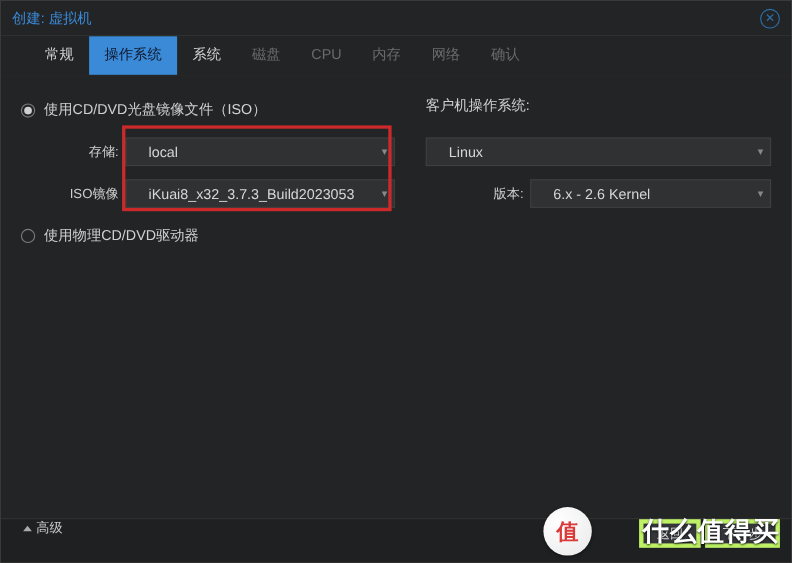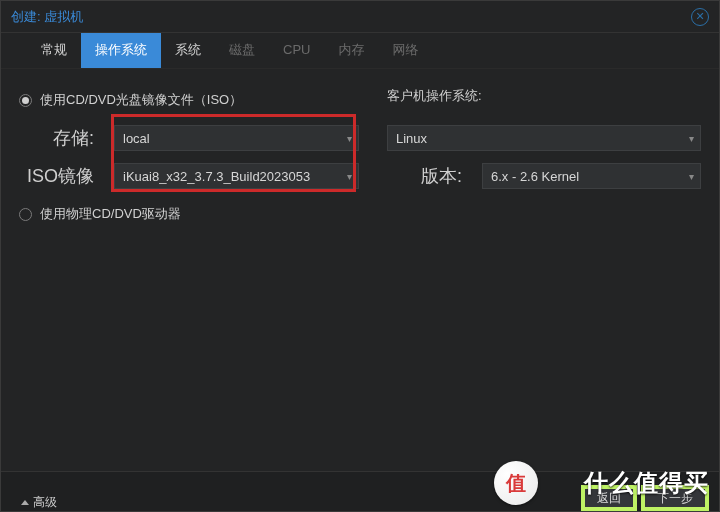--- a/index.html
+++ b/index.html
@@ -2,37 +2,37 @@
 <html><head>
 <meta charset="utf-8">
 <style>
   * { box-sizing: border-box; margin: 0; padding: 0; }
   html, body { width: 720px; height: 512px; overflow: hidden; font-family: "Microsoft YaHei", Arial, sans-serif; font-size: 13px; color: #c9c9c9; background: #222; }
   .window { width: 720px; height: 512px; background: #232425; border: 1px solid #3a3a3a; display: flex; flex-direction: column; position: relative; }
   .titlebar { height: 32px; background: #232425; border-bottom: 1px solid #333; display: flex; align-items: center; padding: 0 10px; color: #3a8ad8; font-size: 13px; }
   .titlebar .close { margin-left: auto; width: 18px; height: 18px; border: 1px solid #2b6fa7; border-radius: 50%; display: flex; align-items: center; justify-content: center; color: #2b6fa7; font-size: 11px; cursor: pointer; }
   .tabs { height: 36px; background: #232425; display: flex; align-items: stretch; padding: 0 26px; border-bottom: 1px solid #2a2a2a; }
   .tab { padding: 0 14px; display: flex; align-items: center; color: #d0d0d0; border-bottom: 2px solid transparent; cursor: pointer; font-size: 13px; }
-  .tab.active { background: #3a8ad8; color: #ffffff; }
+  .tab.active { background: #3a8ad8; color: #0f172a; }
   .tab.disabled { color: #6a6a6a; }
   .body { flex: 1; background: #232425; padding: 18px 18px; position: relative; }
   .cols { display: flex; gap: 28px; justify-content: space-between; }
   .lcol { width: 340px; }
   .rcol { flex: 1; }
   .row { display: flex; align-items: center; margin-bottom: 12px; min-height: 26px; }
-  .lbl { width: 95px; text-align: right; padding-right: 20px; color: #cfcfcf; white-space: nowrap; font-size: 18px; }
+  .lbl { width: 95px; text-align: right; padding-right: 6px; color: #cfcfcf; white-space: nowrap; font-size: 12px; }
   .lbl.col2 { width: 95px; }
-  .select { flex: 1; height: 26px; background: #2f3133; border: 1px solid #3d3f41; color: #d6d6d6; display: flex; align-items: center; padding: 0 22px 0 8px; position: relative; font-size: 13px; cursor: pointer; }
+  .select { flex: 1; height: 26px; background: #2f3133; border: 1px solid #3d3f41; color: #d6d6d6; display: flex; align-items: center; padding: 0 22px 0 20px; position: relative; font-size: 13px; cursor: pointer; }
   .select .chev { position: absolute; right: 6px; top: 50%; transform: translateY(-50%); color: #888; font-size: 10px; pointer-events: none; }
   .radio { display: flex; align-items: center; gap: 8px; color: #d0d0d0; cursor: pointer; }
   .radio .dot { width: 13px; height: 13px; border: 1px solid #7a7a7a; border-radius: 50%; display: inline-block; position: relative; }
   .radio.sel .dot::after { content: ""; position: absolute; inset: 2px; background: #d0d0d0; border-radius: 50%; }
   .section-h { color: #d0d0d0; margin-bottom: 20px; }
   .redbox { position: absolute; border: 3px solid #cc2a2a; pointer-events: none; }
-  .footer { position: absolute; bottom: 0; left: 0; right: 0; height: 40px; background: #1f2021; border-top: 1px solid #333; display: flex; align-items: flex-end; padding: 0 10px; gap: 4px; }
+  .footer { position: absolute; bottom: 0; left: 0; right: 0; height: 40px; background: #1f2021; border-top: 1px solid #333; display: flex; align-items: flex-start; padding: 0 10px; gap: 4px; }
   .footer .spacer { flex: 1; }
   .foot-btn { height: 26px; padding: 0 12px; background: #34363a; border: 4px solid #bef264; color: #ddd; display: flex; align-items: center; gap: 6px; cursor: pointer; font-size: 12px; }
   .foot-link { color: #ccc; padding: 0 10px; display: flex; align-items: center; gap: 4px; cursor: pointer; font-size: 12px; }
   .chev-up { display:inline-block; width:0; height:0; border-left:4px solid transparent; border-right:4px solid transparent; border-bottom:5px solid #aaa; }
   .watermark { position: absolute; right: 10px; bottom: 6px; display: flex; align-items: center; gap: 8px; pointer-events: none; }
   .wm-circle { width: 44px; height: 44px; border-radius: 50%; background: radial-gradient(circle at 30% 30%, #fff, #e9e9e9); display: flex; align-items: center; justify-content: center; color: #d93a3a; font-weight: 700; font-size: 20px; box-shadow: 0 1px 3px rgba(0,0,0,.5); }
   .wm-text { color: #fff; font-weight: 700; font-size: 24px; text-shadow: 0 1px 2px rgba(0,0,0,.8); letter-spacing: 1px; margin-left: 38px; }
 </style>
 </head>
 <body>
@@ -45,20 +45,21 @@
   </div>
 
   <div class="tabs">
     <div class="tab">常规</div>
     <div class="tab active">操作系统</div>
     <div class="tab">系统</div>
     <div class="tab disabled">磁盘</div>
     <div class="tab disabled">CPU</div>
     <div class="tab disabled">内存</div>
     <div class="tab disabled">网络</div>
+    <div class="tab disabled">确认</div>
   </div>
 
   <div class="body">
     <div class="cols">
       <div class="lcol">
 
         <div class="row">
           <label class="radio sel">
             <span class="dot"></span>
             <span>使用CD/DVD光盘镜像文件（ISO）</span>

